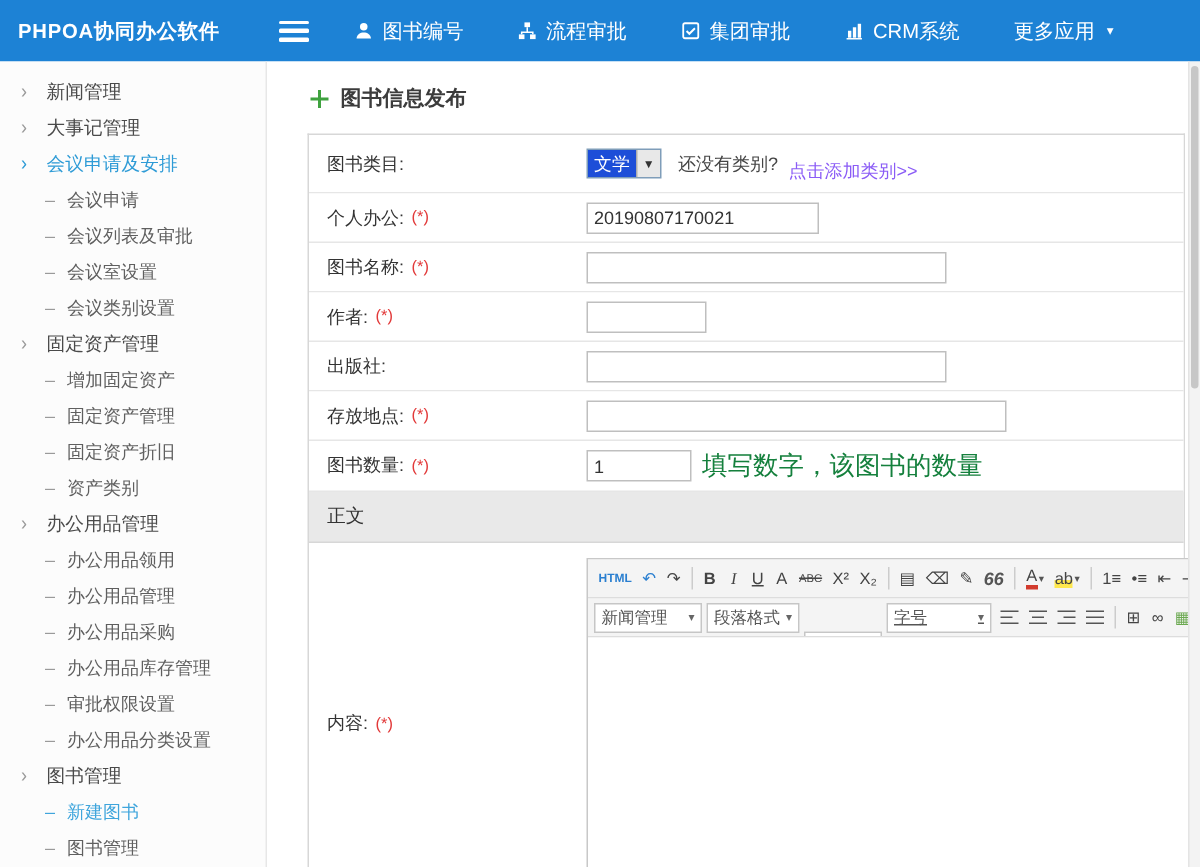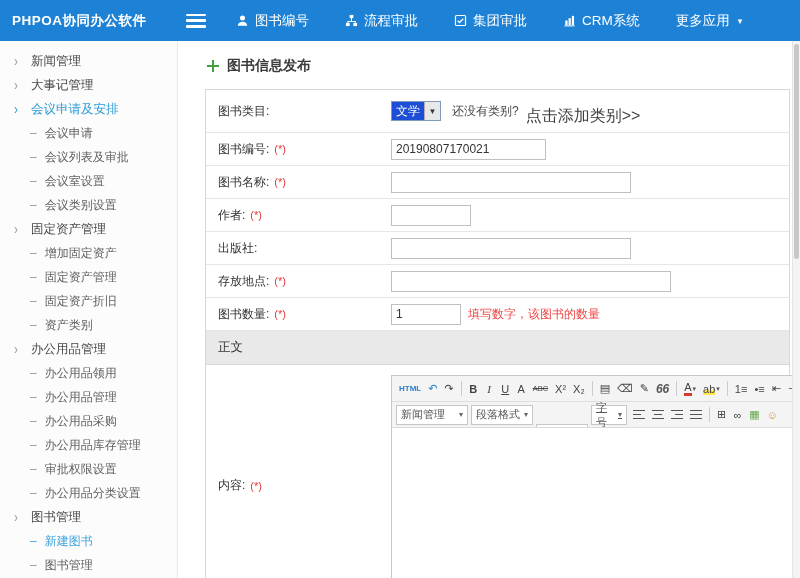--- a/index.html
+++ b/index.html
@@ -43,28 +43,28 @@
   .plus i.h{top:4.8px;left:0;height:2.6px;width:12px;}
   .title{font-size:14px;font-weight:bold;color:#3c3c3c;}
 
   .form{border:1px solid #d7d7d7;border-bottom:none;width:100%;}
   .frow{display:flex;align-items:center;min-height:33px;border-bottom:1px solid #e6e6e6;background:#fff;}
   .flabel{flex:0 0 185px;padding-left:12px;font-size:12px;color:#333;display:flex;align-items:center;gap:5px;}
   .star{color:#e23a3a;font-size:11px;}
   .ffield{flex:1;display:flex;align-items:center;gap:7px;padding:5px 8px 5px 0;min-width:0;}
   input.txt{height:21px;border:1px solid #bfbfbf;font-size:12px;padding:0 4px;color:#333;outline:none;
             font-family:"Liberation Sans","DejaVu Sans",sans-serif;}
-  .fhint{font-size:12px;color:#ef4444;}
+  .fhint{font-size:17px;color:#15803d;}
 
   .selbox{display:inline-flex;align-items:stretch;height:20px;border:1px solid #7f9db9;background:#fff;cursor:pointer;}
   .selval{display:flex;align-items:center;background:#1d4ed8;color:#fff;font-size:12px;padding:0 4px;}
   .selarrow{width:16px;display:flex;align-items:center;justify-content:center;font-size:8px;color:#333;
             background:#e8e8e8;border-left:1px solid #adadad;}
   .hintp{font-size:12px;color:#444;margin-left:4px;}
-  .hintl{font-size:16px;color:#404040;cursor:pointer;text-decoration:none;margin-top:11px;}
+  .hintl{font-size:12px;color:#8b5cf6;cursor:pointer;text-decoration:none;margin-top:11px;}
 
   .bodyhdr{background:#e9e9e9;border-bottom:1px solid #d7d7d7;padding:8px 12px;font-size:12.5px;color:#333;}
 
   .crow{align-items:stretch;min-height:232px;border-bottom:none;}
   .crow .flabel{align-items:center;}
   .cfield{align-items:flex-start;padding-top:10px;}
   .editor{flex:1;border:1px solid #c8c8c8;margin-right:6px;background:#fff;display:flex;flex-direction:column;}
   .tbar{background:#f4f4f4;border-bottom:1px solid #ddd;display:flex;align-items:center;gap:1px;
         padding:2px 4px;height:26px;flex-wrap:nowrap;overflow:hidden;}
   .tbtn{display:inline-flex;align-items:center;justify-content:center;min-width:15px;height:20px;
@@ -271,21 +271,21 @@
             <span class="selarrow">▼</span>
           </span>
           <span class="hintp">还没有类别?</span>
           <a class="hintl">点击添加类别&gt;&gt;</a>
         </div>
       </div>
 
       <div>
           <div class="frow">
             <div class="flabel">
-              <span>图书编号:</span>
+              <span>个人办公:</span>
               <span class="star">(*)</span>
             </div>
             <div class="ffield">
               <input class="txt" type="text" value="20190807170021" style="width: 155px;">
             </div>
           </div>
           <div class="frow">
             <div class="flabel">
               <span>图书名称:</span>
               <span class="star">(*)</span>
@@ -415,21 +415,21 @@
                   <span class="selcaret">▾</span>
                 </span>
                 <span class="tsel" style="width: 62px;">
                   <span>段落格式</span>
                   <span class="selcaret">▾</span>
                 </span>
                 <span class="tsel" style="width: 52px; margin-top: 38px;">
                   <span>字体</span>
                   <span class="selcaret">▾</span>
                 </span>
-                <span class="tsel" style="width: 36px; text-decoration: underline;">
+                <span class="tsel" style="width: 70px; text-decoration: underline;">
                   <span>字号</span>
                   <span class="selcaret">▾</span>
                 </span>
                 <span class="tbtn ">
                   <span class="albtn left">
                     <i></i>
                     <i></i>
                     <i></i>
                   </span>
                 </span>

